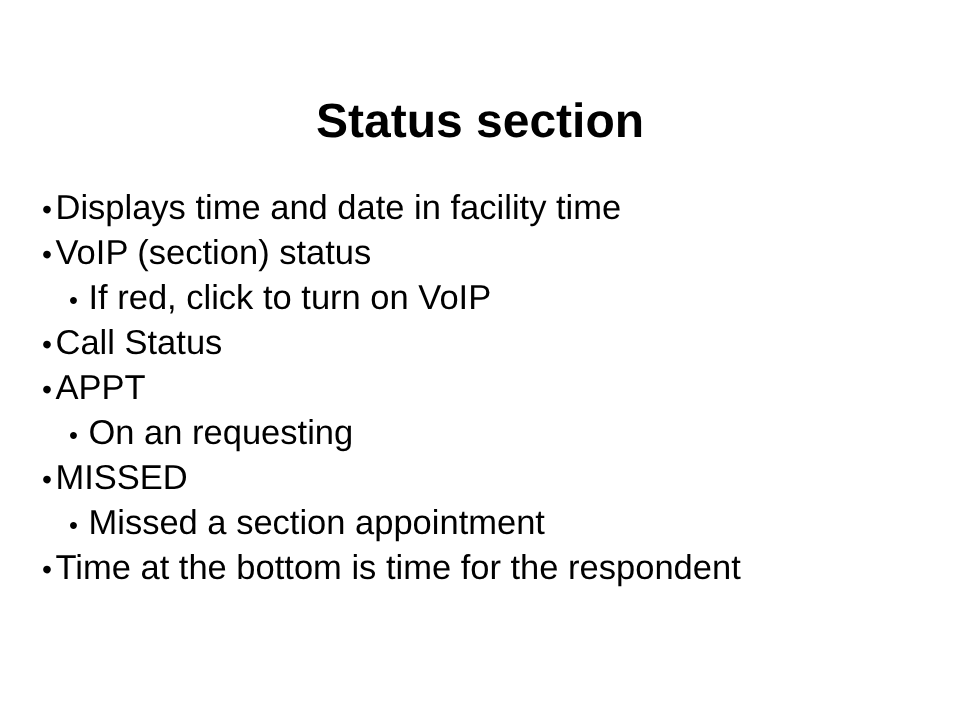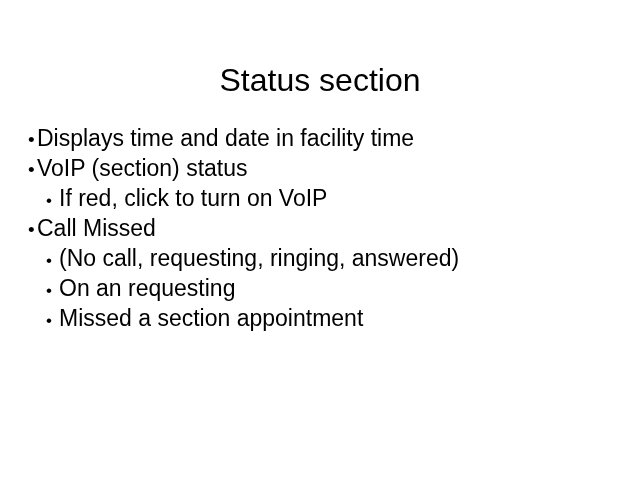--- a/index.html
+++ b/index.html
@@ -28,21 +28,21 @@
 
   
   #slide-title {
     position: absolute;
     left: 0;
     top: 40px;
     width: 640px;
     text-align: center;
     font-size: 32px;
     line-height: 38px;
-    font-weight: normal;
+    font-weight: bold;
     letter-spacing: 0px;
     color: #000000;
     white-space: nowrap;
   }
 
   
   #slide-body {
     position: absolute;
     left: 28px;
     top: 123px;
@@ -92,19 +92,21 @@
 <body>
 
 <div id="slide">
 
   <h1 id="slide-title">Status section</h1>
 
   <div id="slide-body">
       <div class="bullet-line level-1"><span class="bullet-mark">•</span><span class="bullet-text">Displays time and date in facility time</span></div>
       <div class="bullet-line level-1"><span class="bullet-mark">•</span><span class="bullet-text">VoIP (section) status</span></div>
       <div class="bullet-line level-2"><span class="bullet-mark">•</span><span class="bullet-text">If red, click to turn on VoIP</span></div>
-      <div class="bullet-line level-1"><span class="bullet-mark">•</span><span class="bullet-text">Call Missed</span></div>
-      <div class="bullet-line level-2"><span class="bullet-mark">•</span><span class="bullet-text">(No call, requesting, ringing, answered)</span></div>
+      <div class="bullet-line level-1"><span class="bullet-mark">•</span><span class="bullet-text">Call Status</span></div>
+      <div class="bullet-line level-1"><span class="bullet-mark">•</span><span class="bullet-text">APPT</span></div>
       <div class="bullet-line level-2"><span class="bullet-mark">•</span><span class="bullet-text">On an requesting</span></div>
+      <div class="bullet-line level-1"><span class="bullet-mark">•</span><span class="bullet-text">MISSED</span></div>
       <div class="bullet-line level-2"><span class="bullet-mark">•</span><span class="bullet-text">Missed a section appointment</span></div>
+      <div class="bullet-line level-1"><span class="bullet-mark">•</span><span class="bullet-text">Time at the bottom is time for the respondent</span></div>
     </div>
 
 </div>
 
 </body></html>

